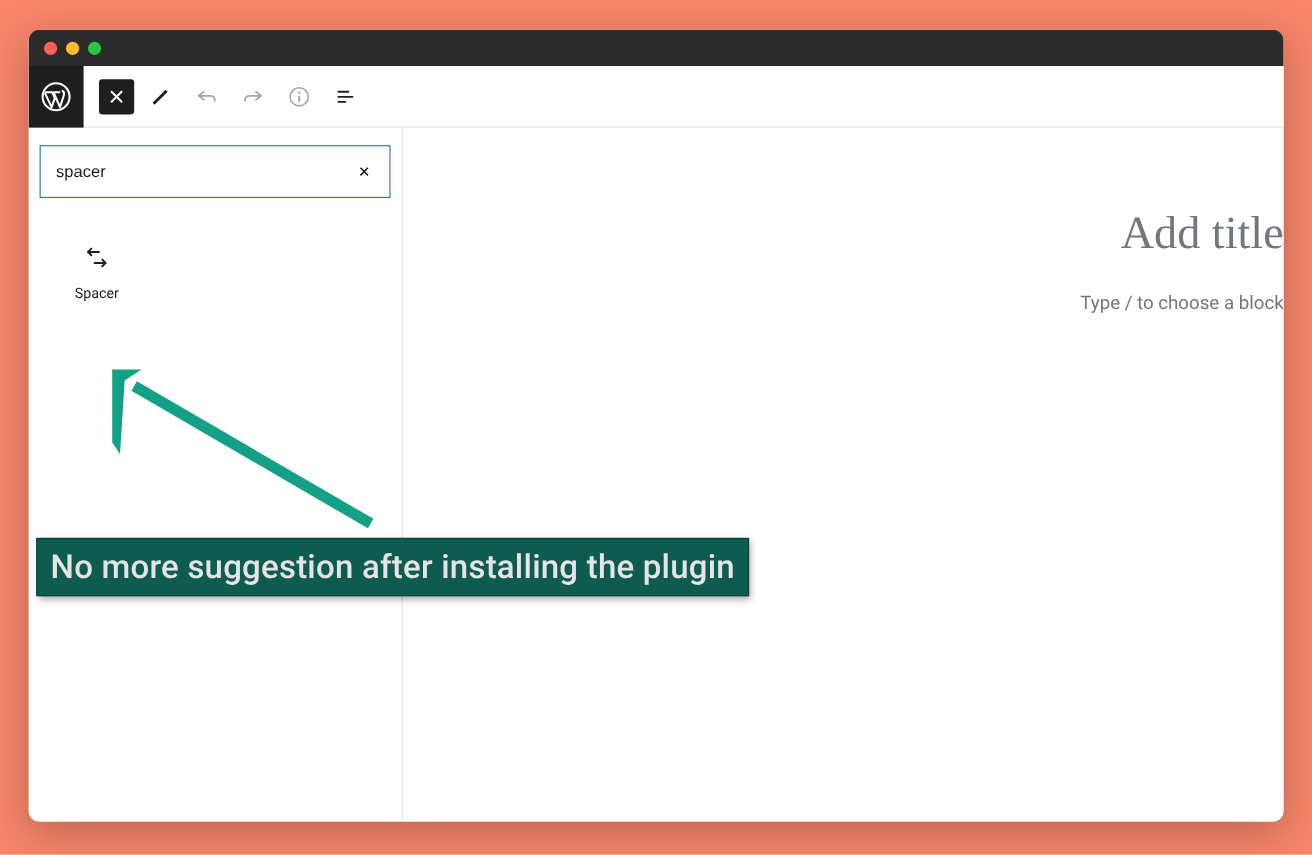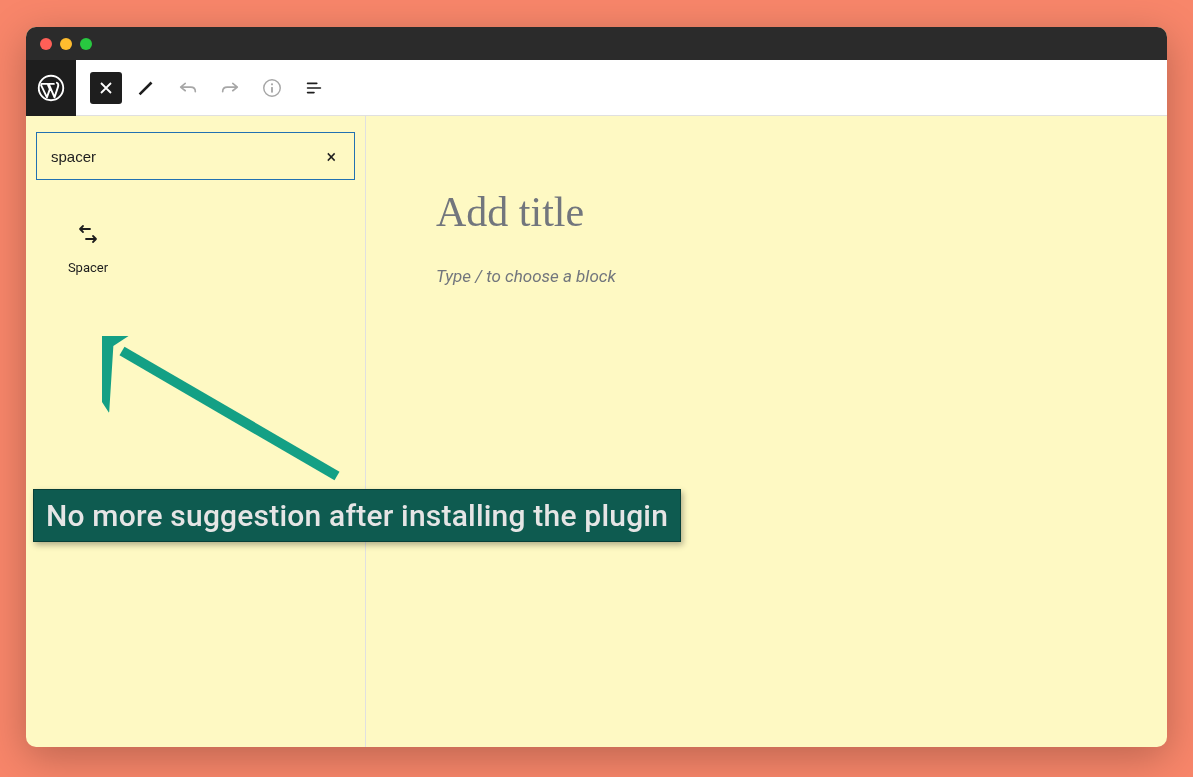--- a/index.html
+++ b/index.html
@@ -10,21 +10,21 @@
   font-family: -apple-system, BlinkMacSystemFont, "Segoe UI", Roboto, sans-serif;
   position: relative;
   overflow: hidden;
 }
 .window {
   position: absolute;
   left: 26px;
   top: 27px;
   width: 1141px;
   height: 720px;
-  background: #fef9c3;
+  background: #ffffff;
   border-radius: 10px;
   box-shadow: 0 10px 40px rgba(0,0,0,0.25);
   overflow: hidden;
   display: flex;
   flex-direction: column;
 }
 .titlebar {
   height: 33px;
   background: #2b2b2b;
   display: flex;
@@ -121,32 +121,32 @@
   padding: 12px 0;
 }
 .block-item-label {
   font-size: 13px;
   color: #1e1e1e;
 }
 
 .editor {
   flex: 1;
   padding: 72px 0 0 70px;
+  text-align: right;
 }
 .title-placeholder {
   font-family: Georgia, "Times New Roman", serif;
   font-size: 42px;
   font-weight: 400;
   color: #72767d;
 }
 .body-placeholder {
   margin-top: 30px;
   font-size: 17px;
   color: #72767d;
-  font-style: italic;
 }
 
 .annotation-arrow {
   position: absolute;
   left: 102px;
   top: 336px;
   pointer-events: none;
 }
 .annotation-box {
   position: absolute;

